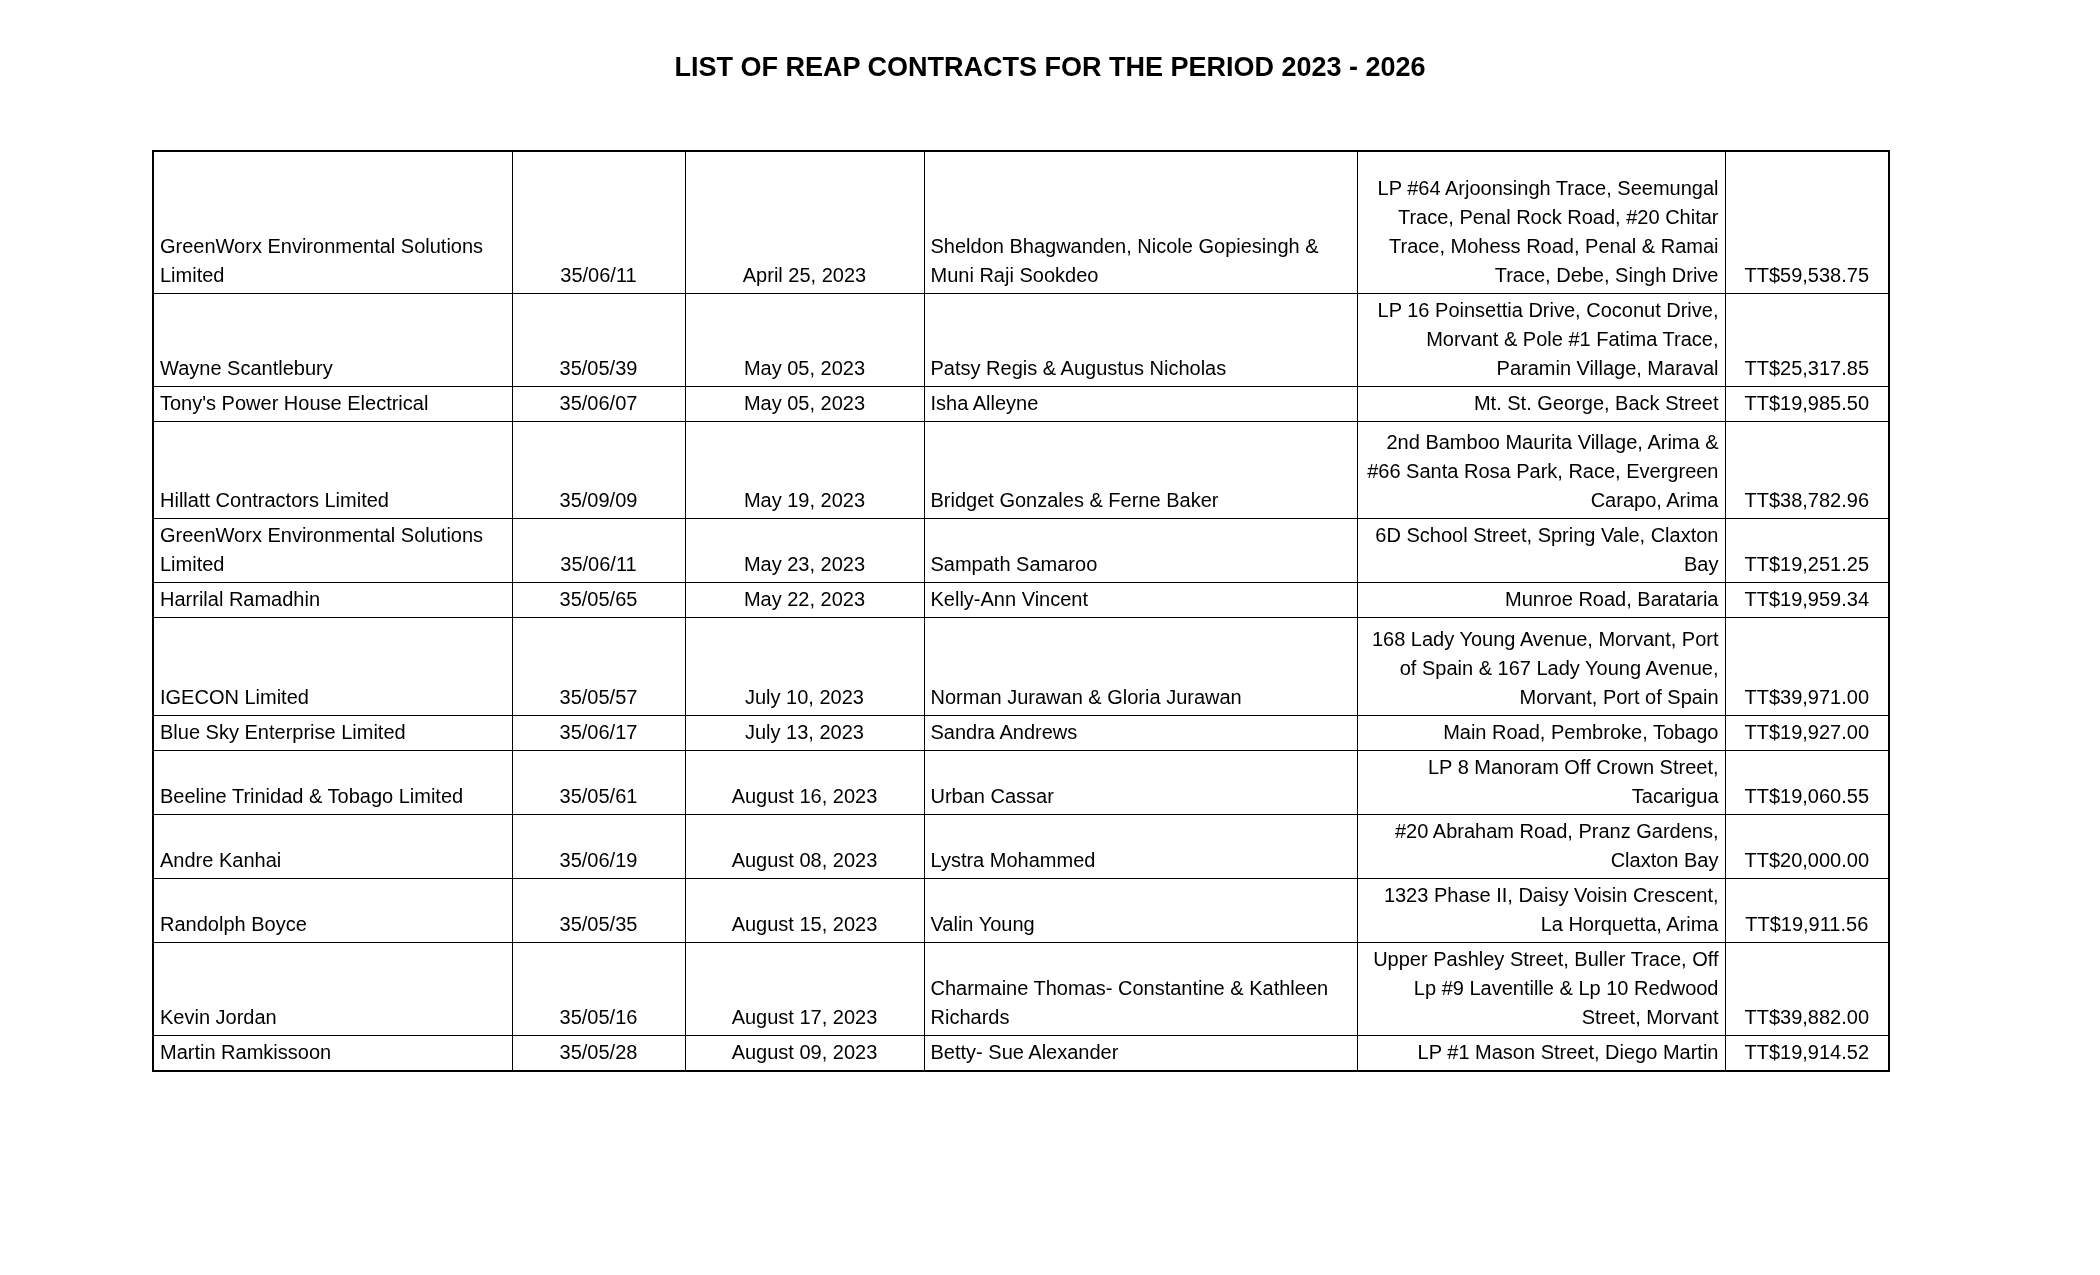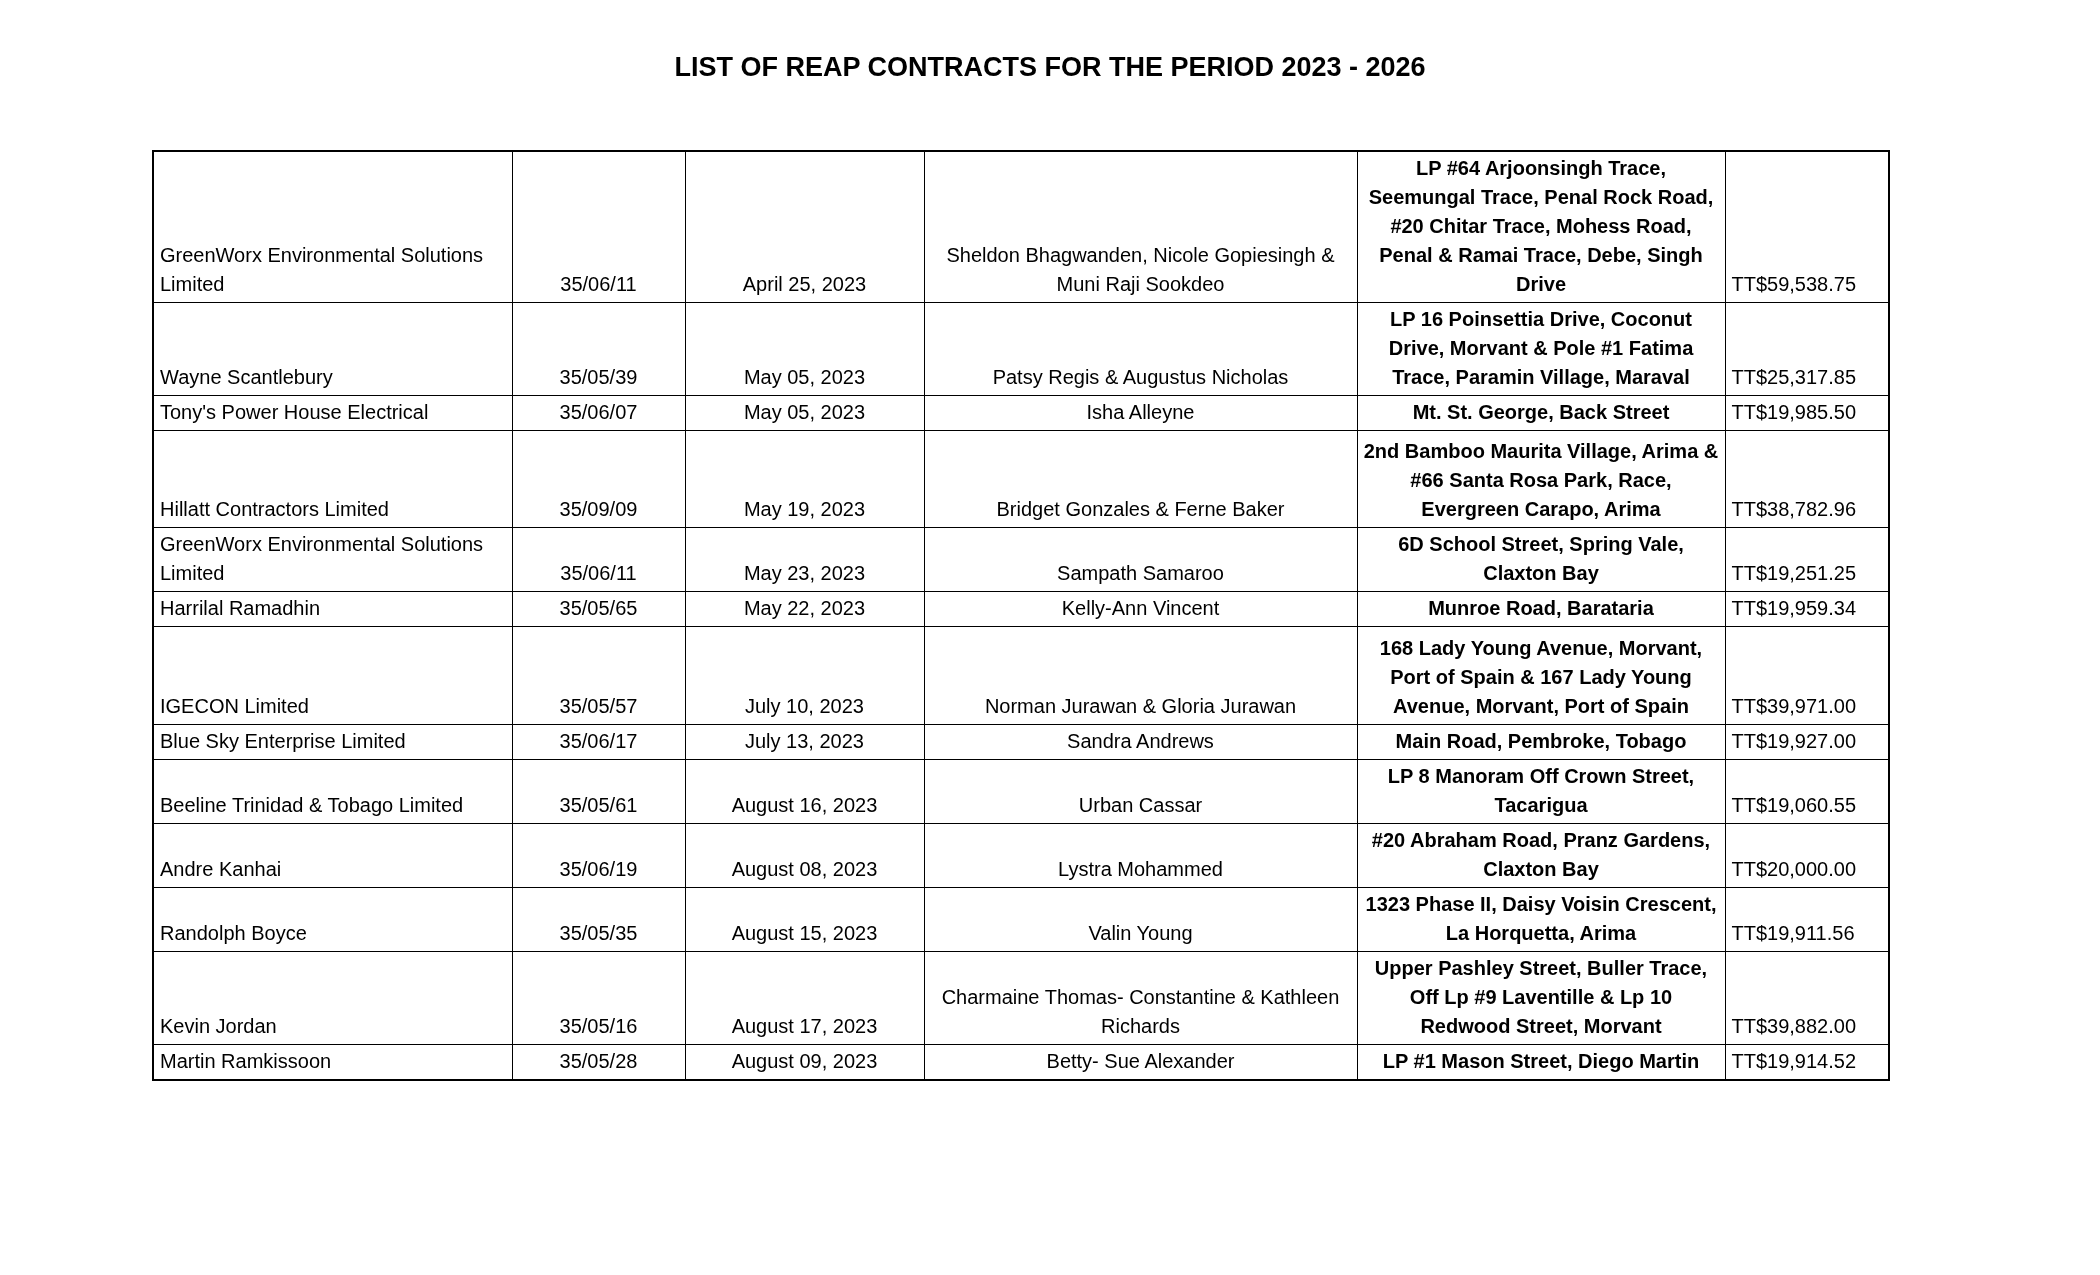--- a/index.html
+++ b/index.html
@@ -42,23 +42,23 @@
     vertical-align: bottom;
     font-size: 20px;
     line-height: 29px;
     padding: 2px 6px 3px 6px;
     overflow: hidden;
     word-wrap: break-word;
   }
   td.c-contractor { text-align: left; }
   td.c-code       { text-align: center; }
   td.c-date       { text-align: center; }
-  td.c-names      { text-align: center; }
-  td.c-address    { text-align: center; font-weight: bold; }
-  td.c-amount     { text-align: left; }
+  td.c-names      { }
+  td.c-address    { text-align: right; }
+  td.c-amount     { text-align: center; }
 </style>
 </head>
 <body>
 
 <div class="page">
   <h1 class="doc-title">LIST OF REAP CONTRACTS FOR THE PERIOD 2023 - 2026</h1>
 
   <table class="contracts">
     <colgroup>
       <col style="width:359px">

